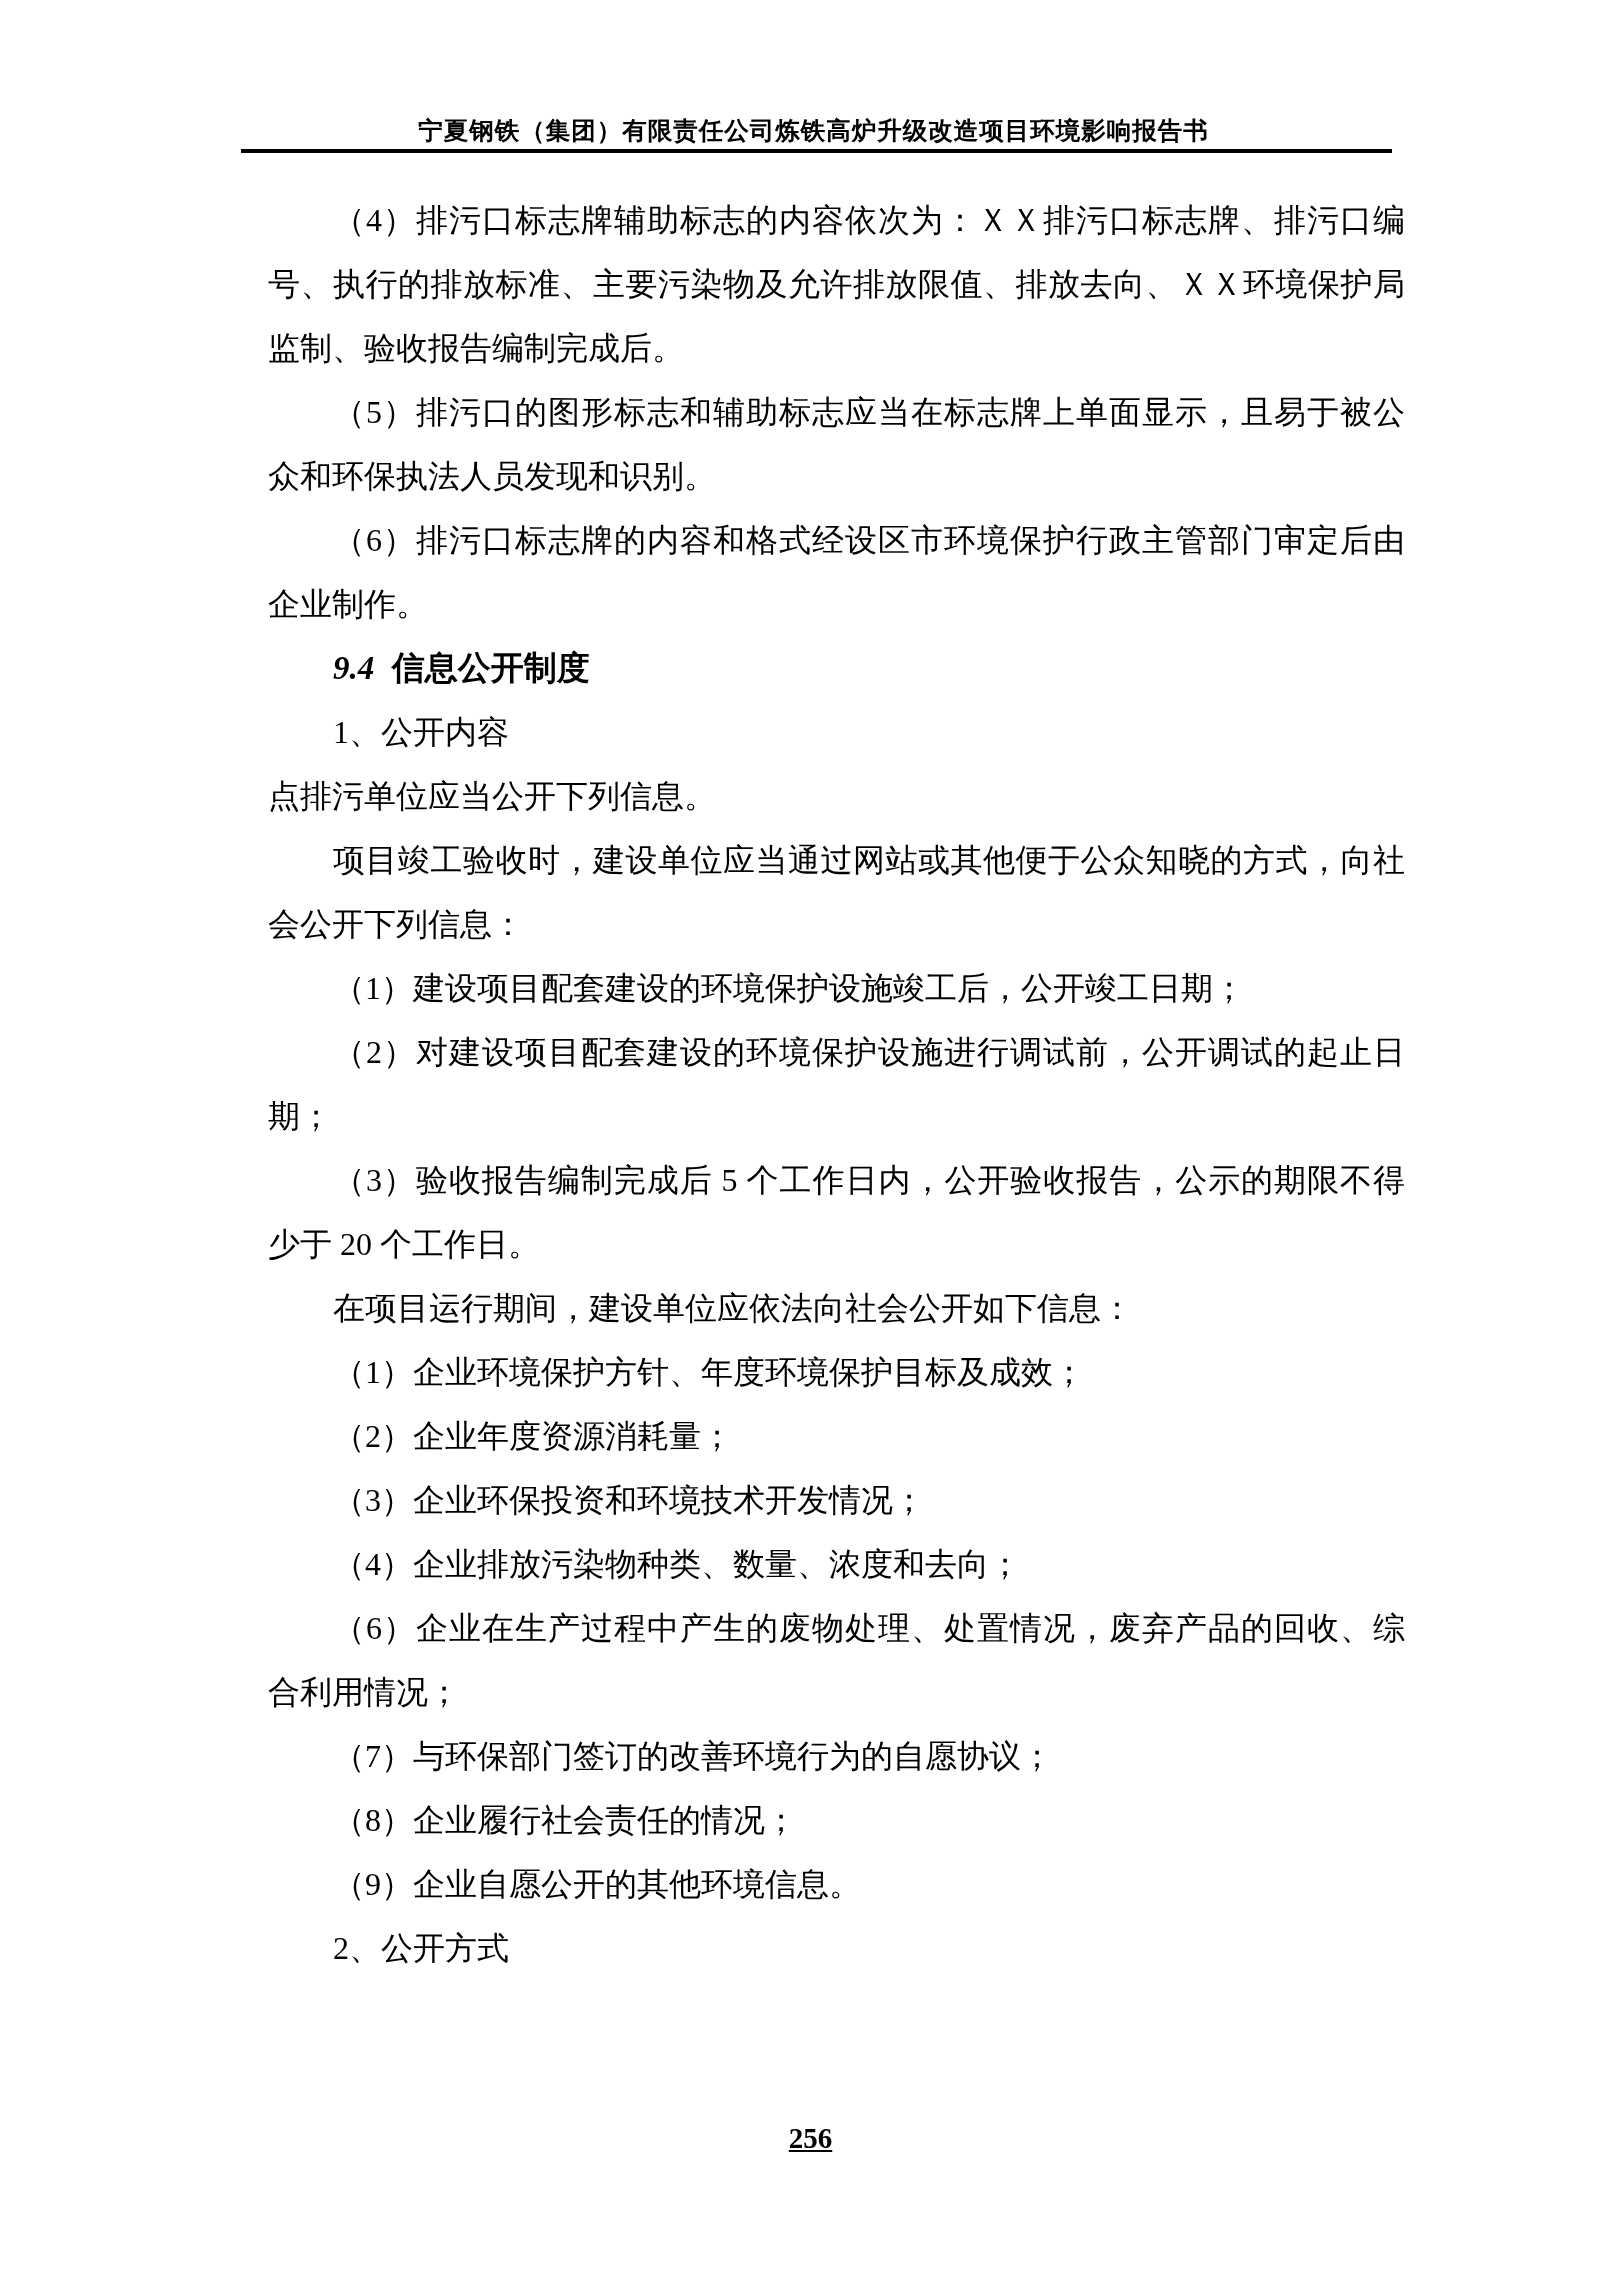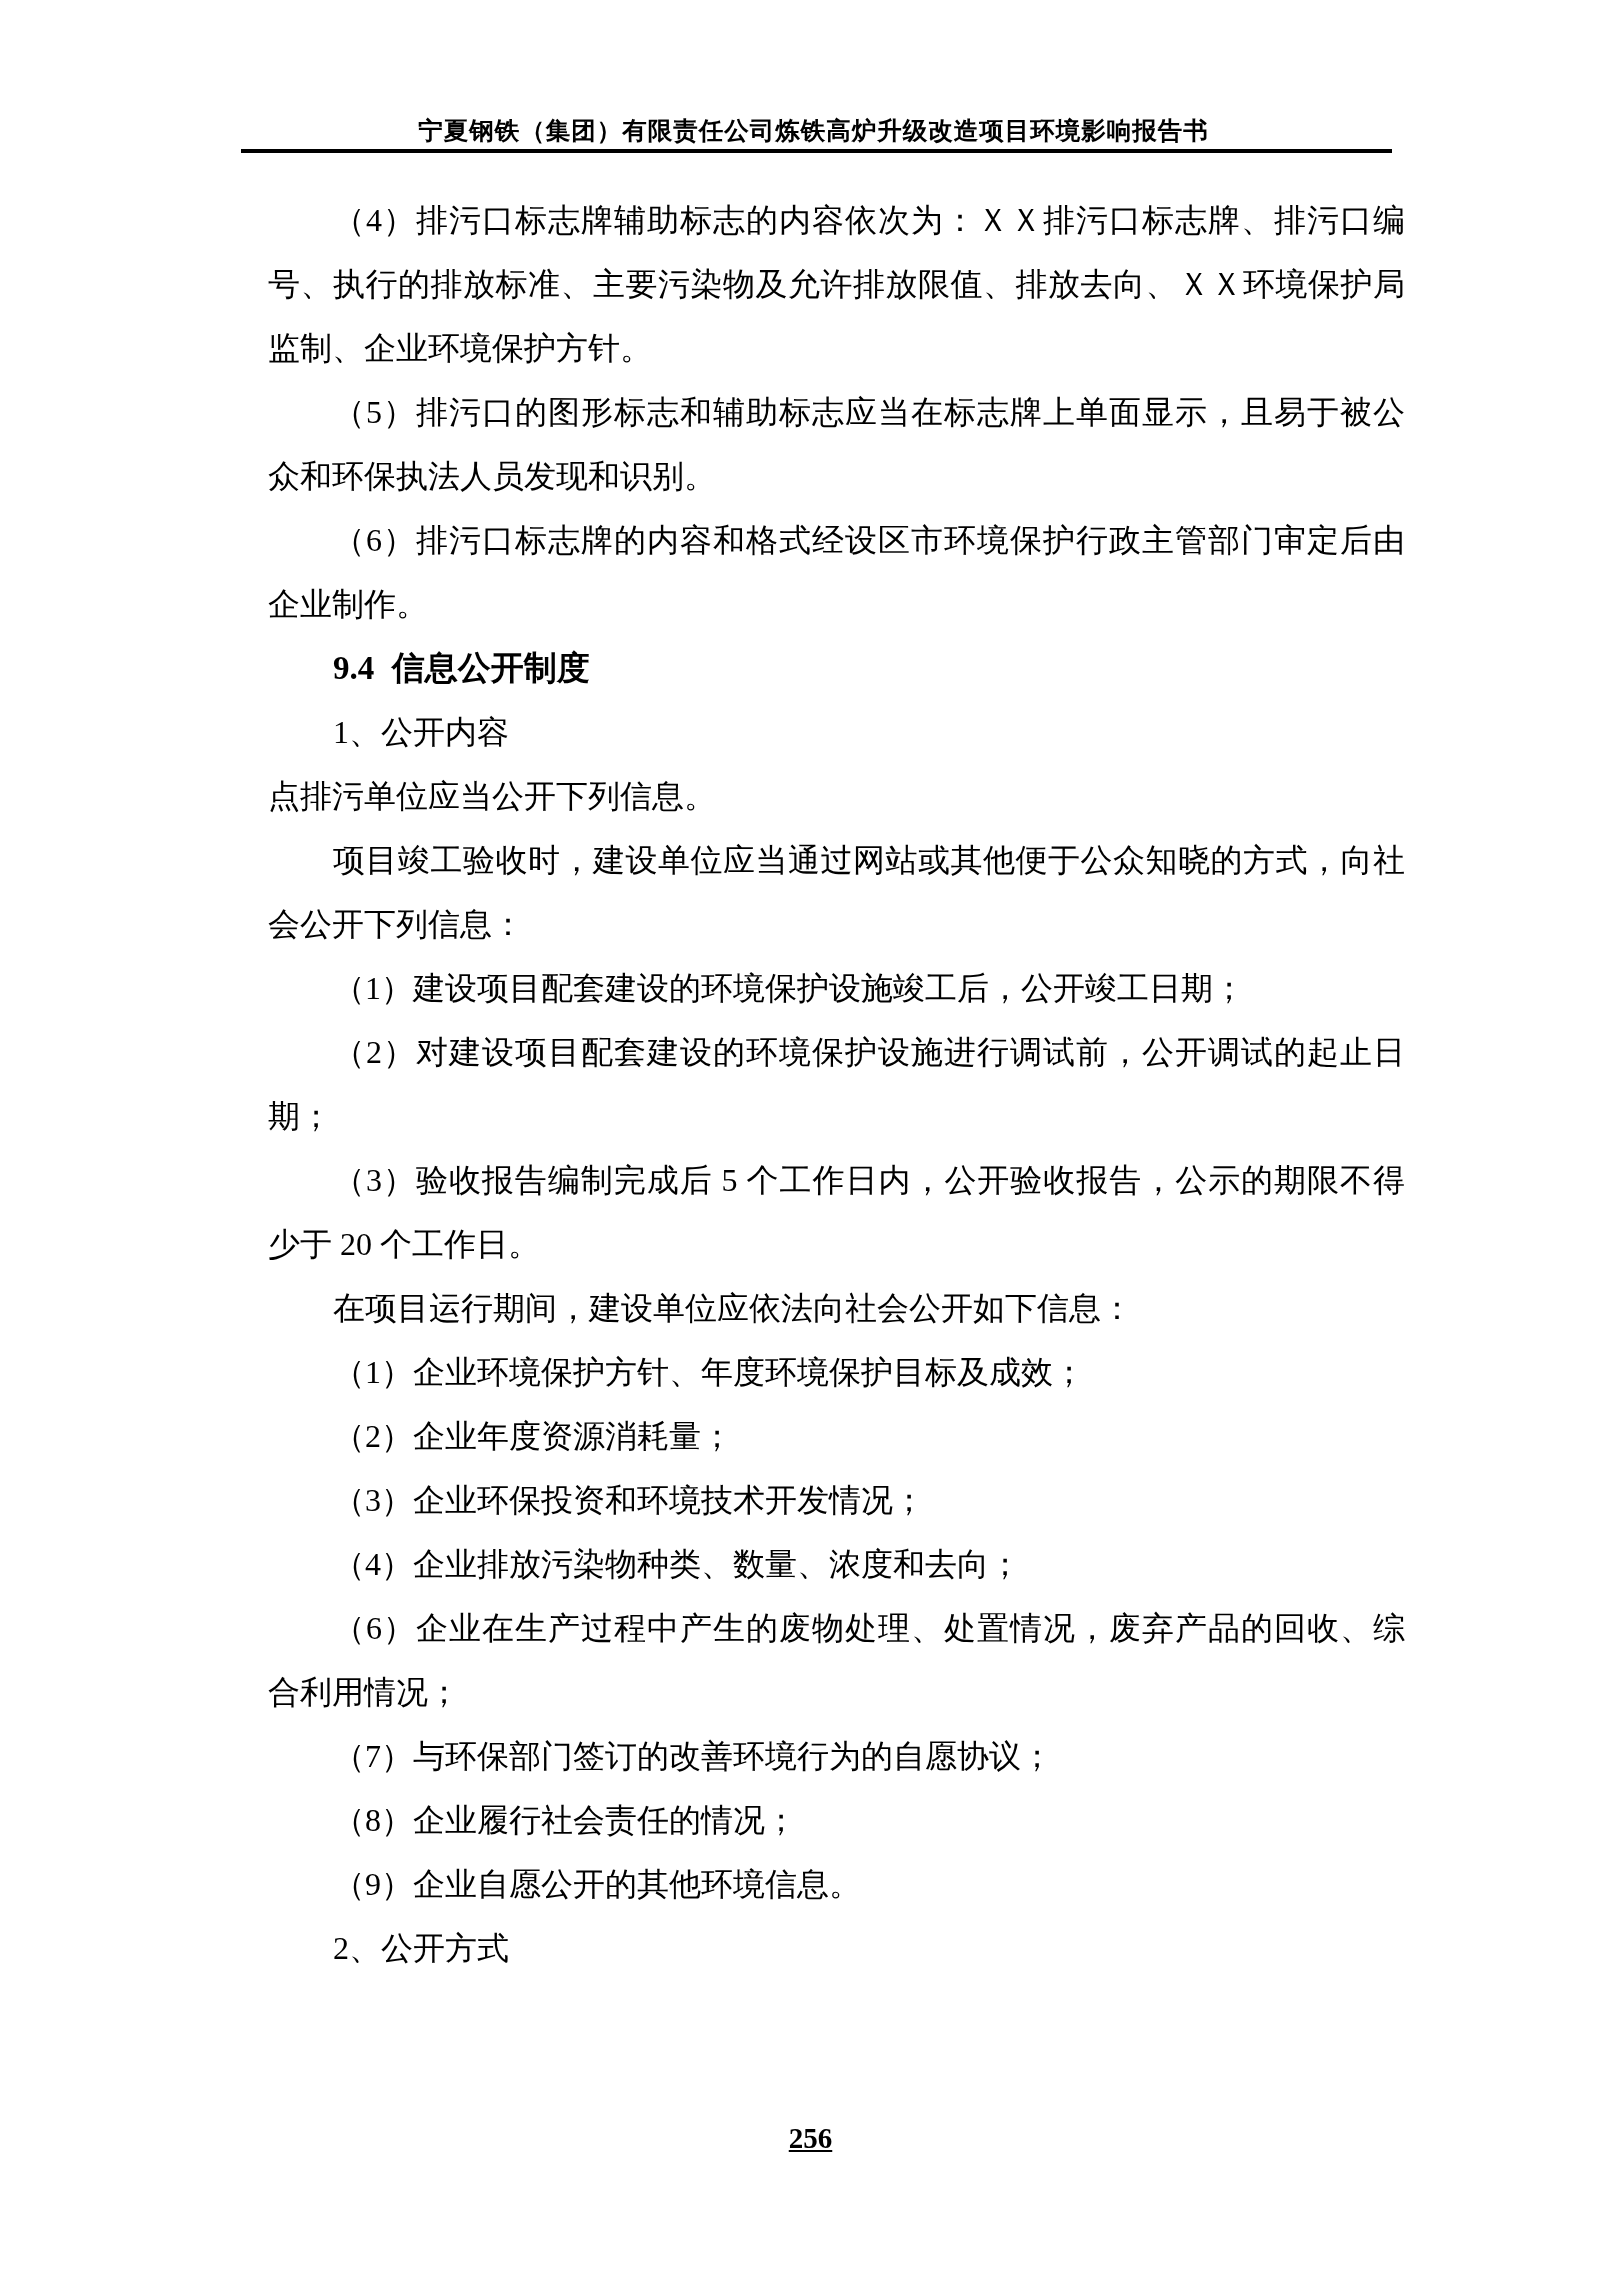--- a/index.html
+++ b/index.html
@@ -29,39 +29,39 @@
     margin-left:24px;
   }
   .line {
     height:64px; line-height:64px;
     overflow:hidden;
     white-space:normal;
   }
   .ind { text-indent:65px; }
   .j { text-align:justify; text-align-last:justify; }
   .heading-line { font-weight:700; font-size:33px; }
-  .heading-line .num { margin-right:17.6px; }
+  .heading-line .num { margin-right:17.6px;font-style:italic; }
   .page-num {
     position:absolute; top:2120px; left:0; width:1621px;
     text-align:center;
     font-size:29px; font-weight:700;
     line-height:37px;
     text-decoration:underline;
   }
 </style>
 </head>
 <body>
 
 <div class="page-header">宁夏钢铁（集团）有限责任公司炼铁高炉升级改造项目环境影响报告书</div>
 <div class="header-rule"></div>
 
 <div class="content">
   <div class="line ind j">（4）排污口标志牌辅助标志的内容依次为：ＸＸ排污口标志牌、排污口编</div>
   <div class="line j">号、执行的排放标准、主要污染物及允许排放限值、排放去向、ＸＸ环境保护局</div>
-  <div class="line">监制、企业环境保护方针。</div>
+  <div class="line">监制、验收报告编制完成后。</div>
   <div class="line ind j">（5）排污口的图形标志和辅助标志应当在标志牌上单面显示，且易于被公</div>
   <div class="line">众和环保执法人员发现和识别。</div>
   <div class="line ind j">（6）排污口标志牌的内容和格式经设区市环境保护行政主管部门审定后由</div>
   <div class="line">企业制作。</div>
 
   <div class="line ind heading-line">
     <span class="num">9.4</span><span>信息公开制度</span>
   </div>
 
   <div class="line ind">1、公开内容</div>

